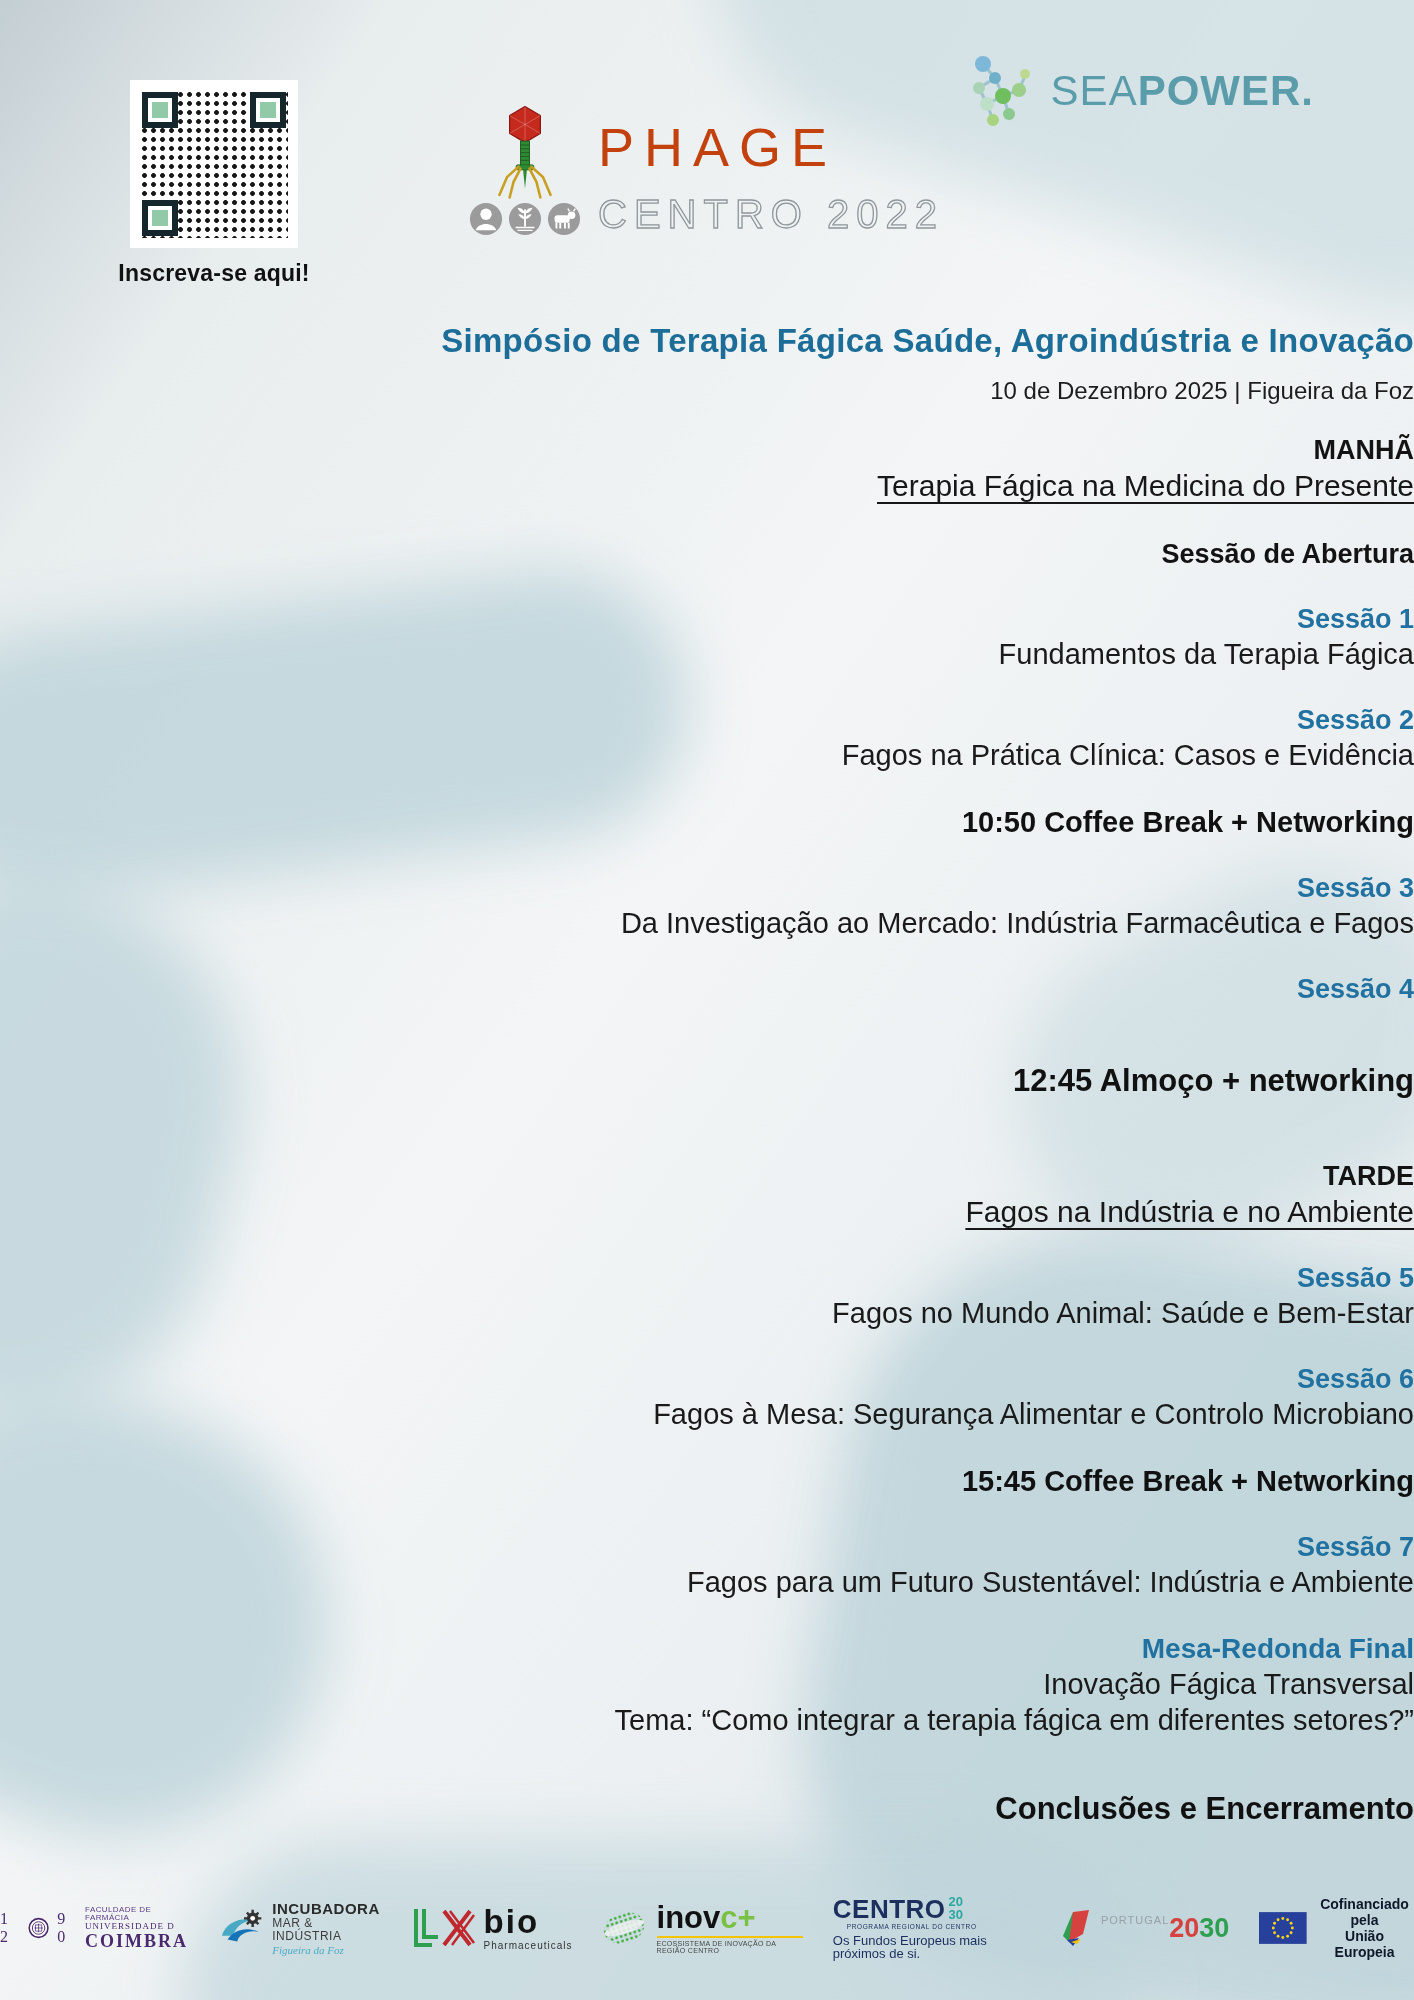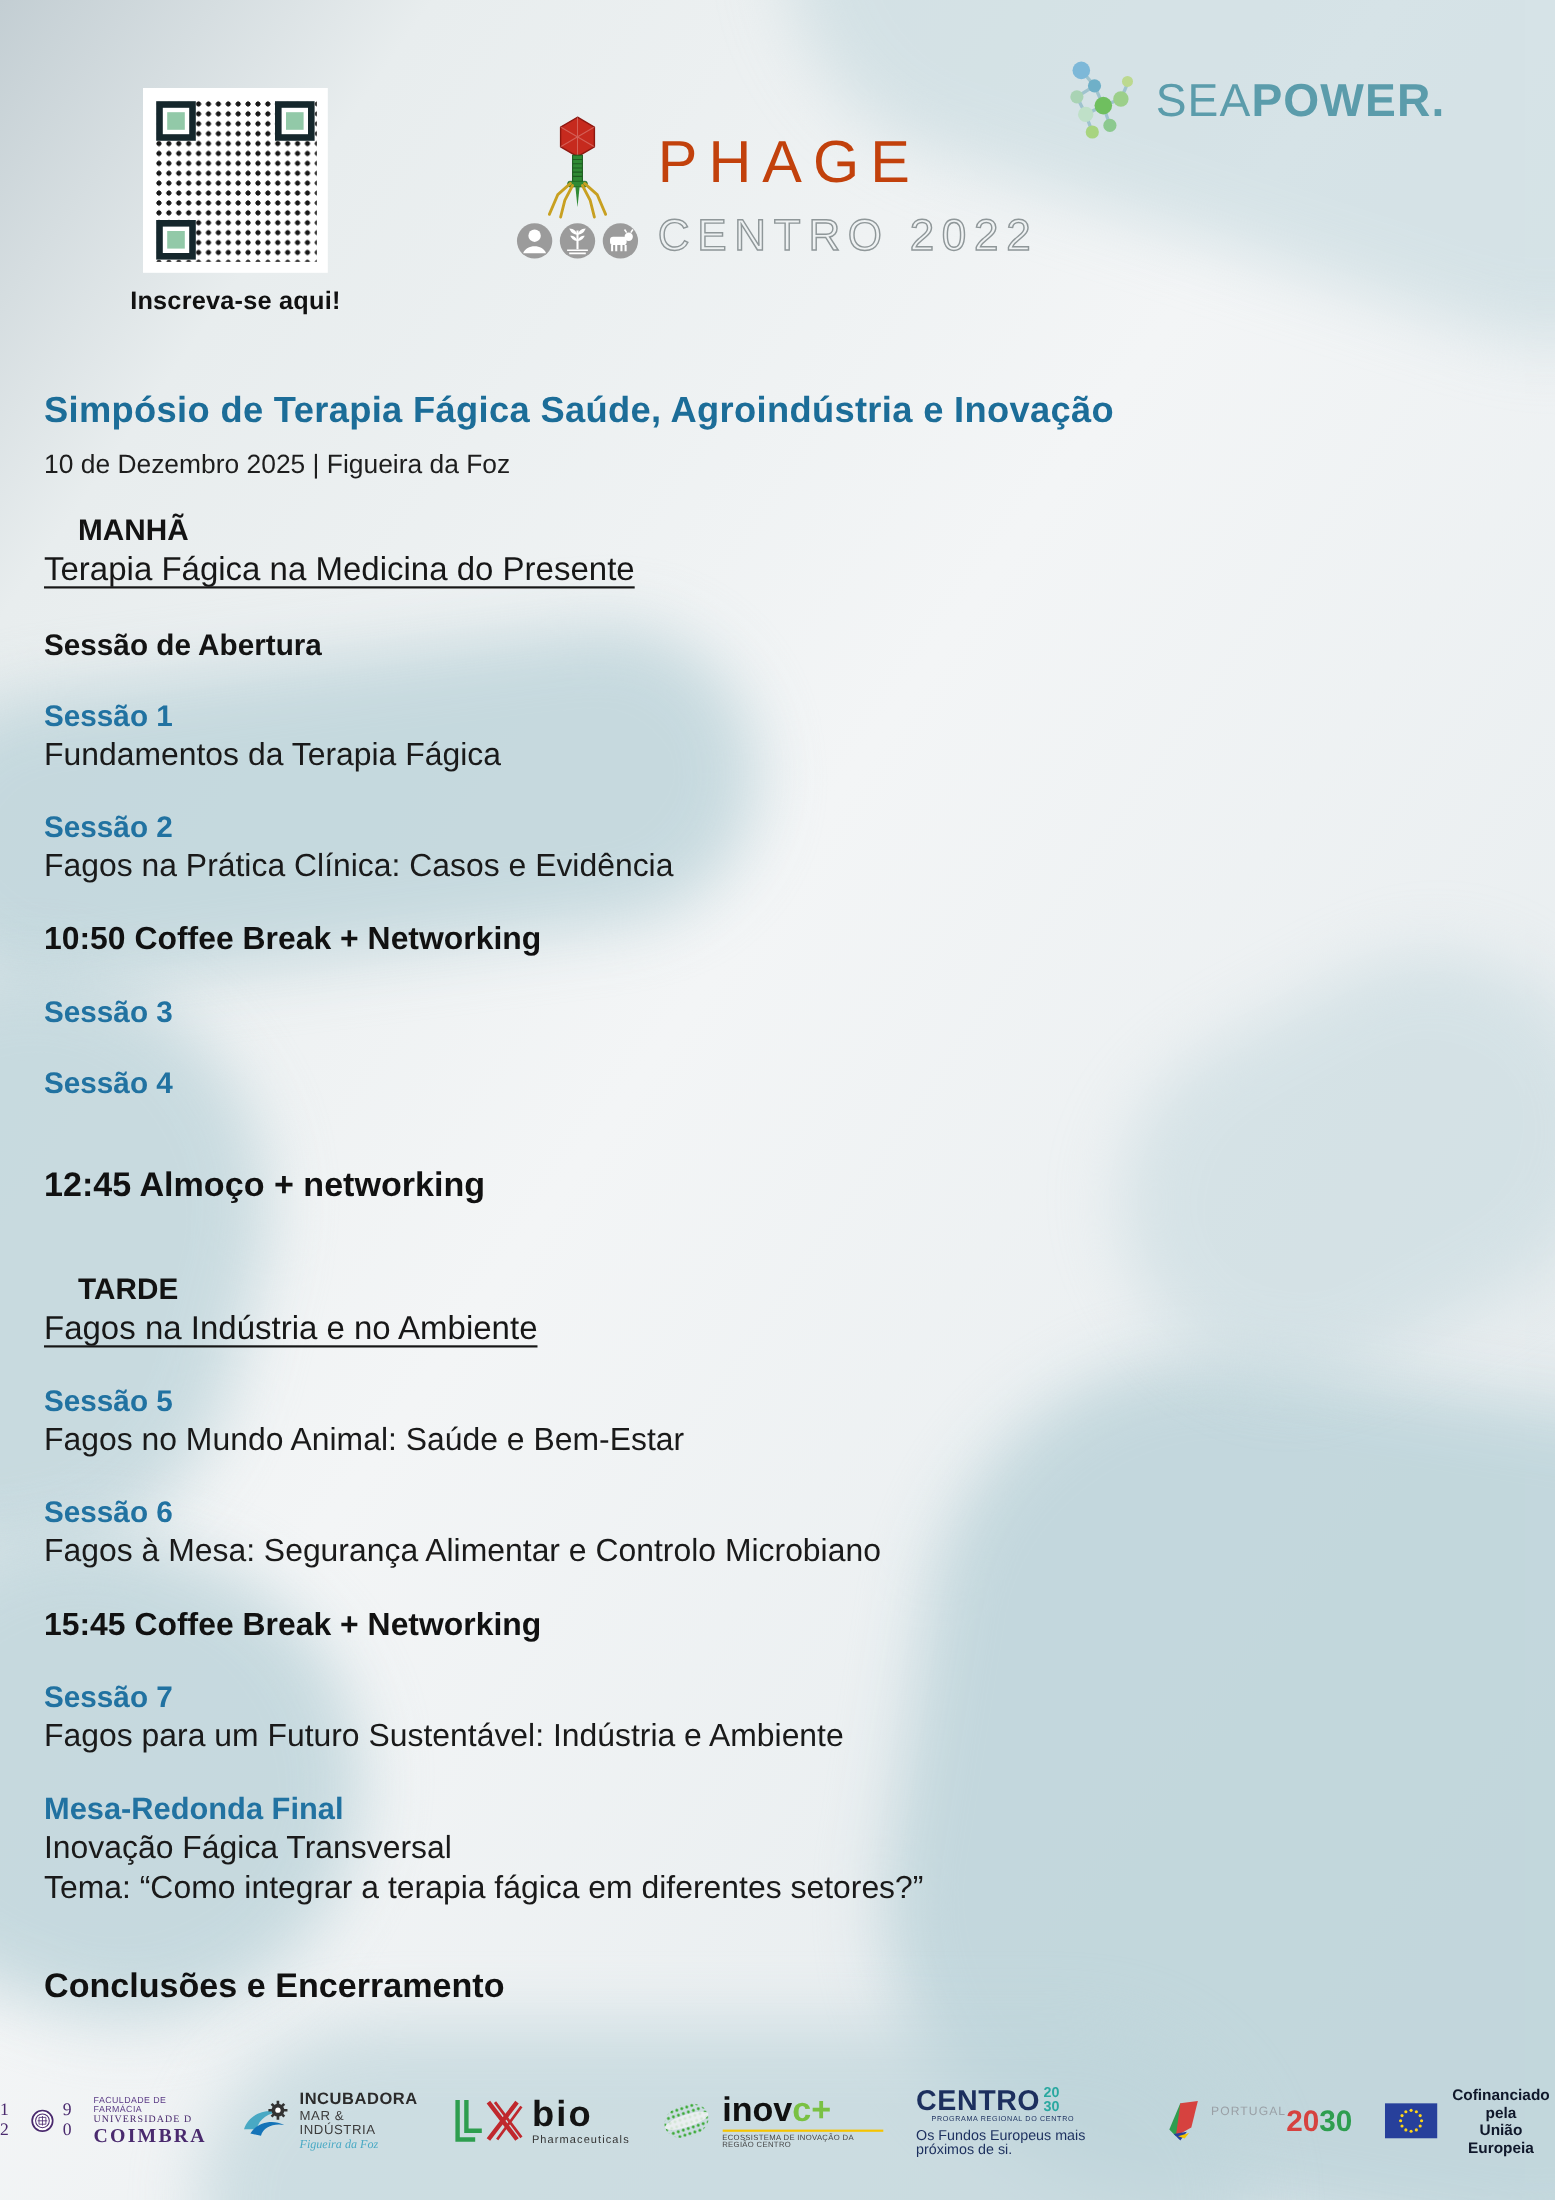--- a/index.html
+++ b/index.html
@@ -38,21 +38,21 @@
   .sp-text .bold{font-weight:800;}
   
   .phage-block{position:absolute;left:0;right:0;top:104px;display:flex;justify-content:center;align-items:flex-start;gap:18px;}
   .phage-col{display:flex;flex-direction:column;align-items:center;width:110px;}
   .sector-icons{display:flex;gap:5px;margin-top:2px;}
   .text-col{display:flex;flex-direction:column;align-items:flex-start;}
   .phage-word{font-size:54px;line-height:86px;font-weight:300;letter-spacing:10px;color:#c2410c;}
   .centro-word{font-size:40px;line-height:44px;font-weight:400;letter-spacing:7px;
     color:transparent;-webkit-text-stroke:1.3px #8f9799;margin-top:2px;}
   
-  .program{position:absolute;left:0;right:0;top:354px;text-align:left;z-index:2;margin-left:40px;}
+  .program{position:absolute;left:0;right:0;top:322px;text-align:right;z-index:2;}
   .p-title{font-size:33px;font-weight:700;color:#1c6d98;letter-spacing:.3px;}
   .p-date{font-size:24px;font-weight:500;margin-top:17px;color:#1d1d1d;}
   .period{font-size:27px;font-weight:700;margin-top:30px;color:#131313;padding-left:31px;}
   .period-sub{font-size:30px;font-weight:400;margin-top:3px;text-decoration:underline;
     text-underline-offset:6px;text-decoration-thickness:2px;color:#171717;}
   .opening{font-size:27px;font-weight:700;margin-top:36px;color:#131313;}
   .s-label{font-size:27px;font-weight:700;margin-top:34px;color:#2172a1;}
   .s-title{font-size:29px;font-weight:400;margin-top:3px;color:#1a1a1a;}
   .break-line{font-size:29px;font-weight:700;margin-top:34px;color:#111;}
   .lunch-line{font-size:31px;font-weight:700;margin-top:58px;color:#111;}
@@ -195,20 +195,21 @@
 
     <div class="s-label">Sessão 1</div>
     <div class="s-title">Fundamentos da Terapia Fágica</div>
 
     <div class="s-label">Sessão 2</div>
     <div class="s-title">Fagos na Prática Clínica: Casos e Evidência</div>
 
     <div class="break-line">10:50 Coffee Break + Networking</div>
 
     <div class="s-label">Sessão 3</div>
+    <div class="s-title">Da Investigação ao Mercado: Indústria Farmacêutica e Fagos</div>
 
     <div class="s-label">Sessão 4</div>
 
     <div class="lunch-line">12:45 Almoço + networking</div>
 
     <div class="period tarde">TARDE</div>
     <div class="period-sub">Fagos na Indústria e no Ambiente</div>
 
     <div class="s-label">Sessão 5</div>
     <div class="s-title">Fagos no Mundo Animal: Saúde e Bem-Estar</div>

